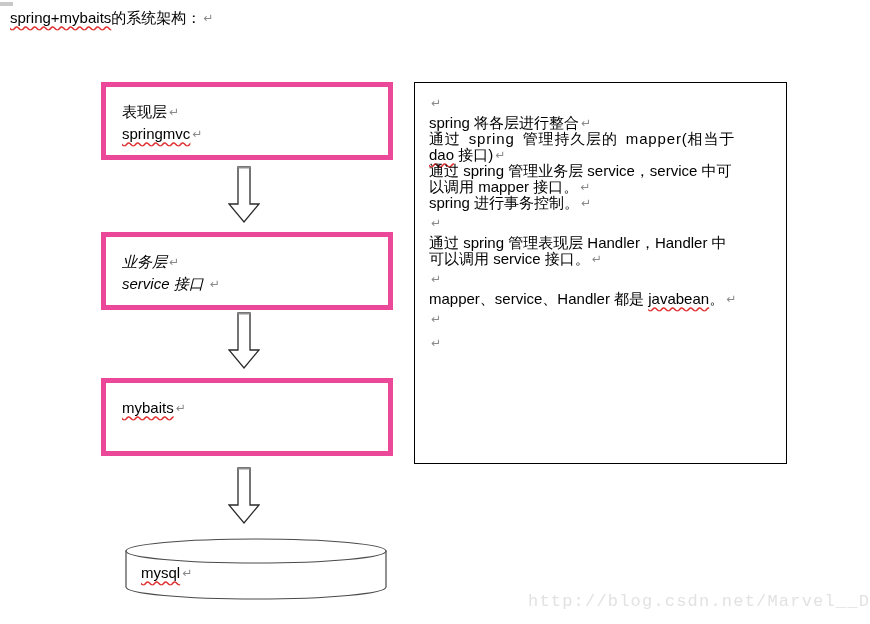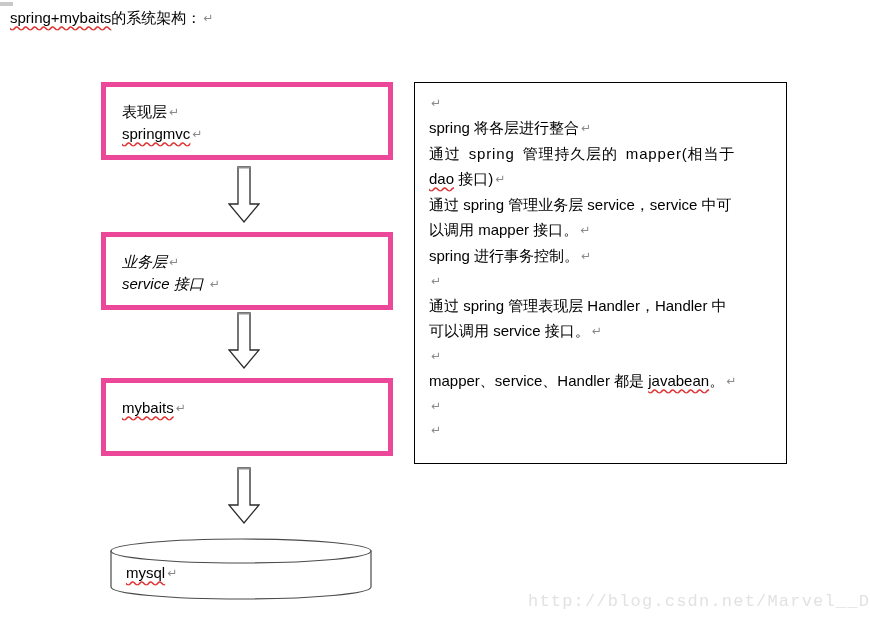--- a/index.html
+++ b/index.html
@@ -77,21 +77,21 @@
     width: 32px;
     height: 58px;
   }
   #arrow-1 { top: 166px; }
   #arrow-2 { top: 312px; }
   #arrow-3 { top: 467px; }
 
   
   .cylinder {
     position: absolute;
-    left: 110px;
+    left: 125px;
     top: 538px;
     width: 258px;
     height: 62px;
   }
   .cylinder .db-label {
     position: absolute;
     left: 16px;
     top: 26px;
     font-size: 15px;
     white-space: nowrap;
@@ -105,21 +105,21 @@
     top: 82px;
     width: 373px;
     height: 382px;
     border: 1px solid #000000;
     background: #ffffff;
     box-sizing: border-box;
     padding: 8px 12px 0 14px;
   }
   #notes-box .note-line {
     font-size: 15px;
-    line-height: 25px;
+    line-height: 16px;
     white-space: nowrap;
   }
   #notes-box .note-line.blank {
     line-height: 24px;
   }
   #notes-box .note-line.justify {
     white-space: normal;
     letter-spacing: 0.85px;
     word-spacing: 3px;
   }

